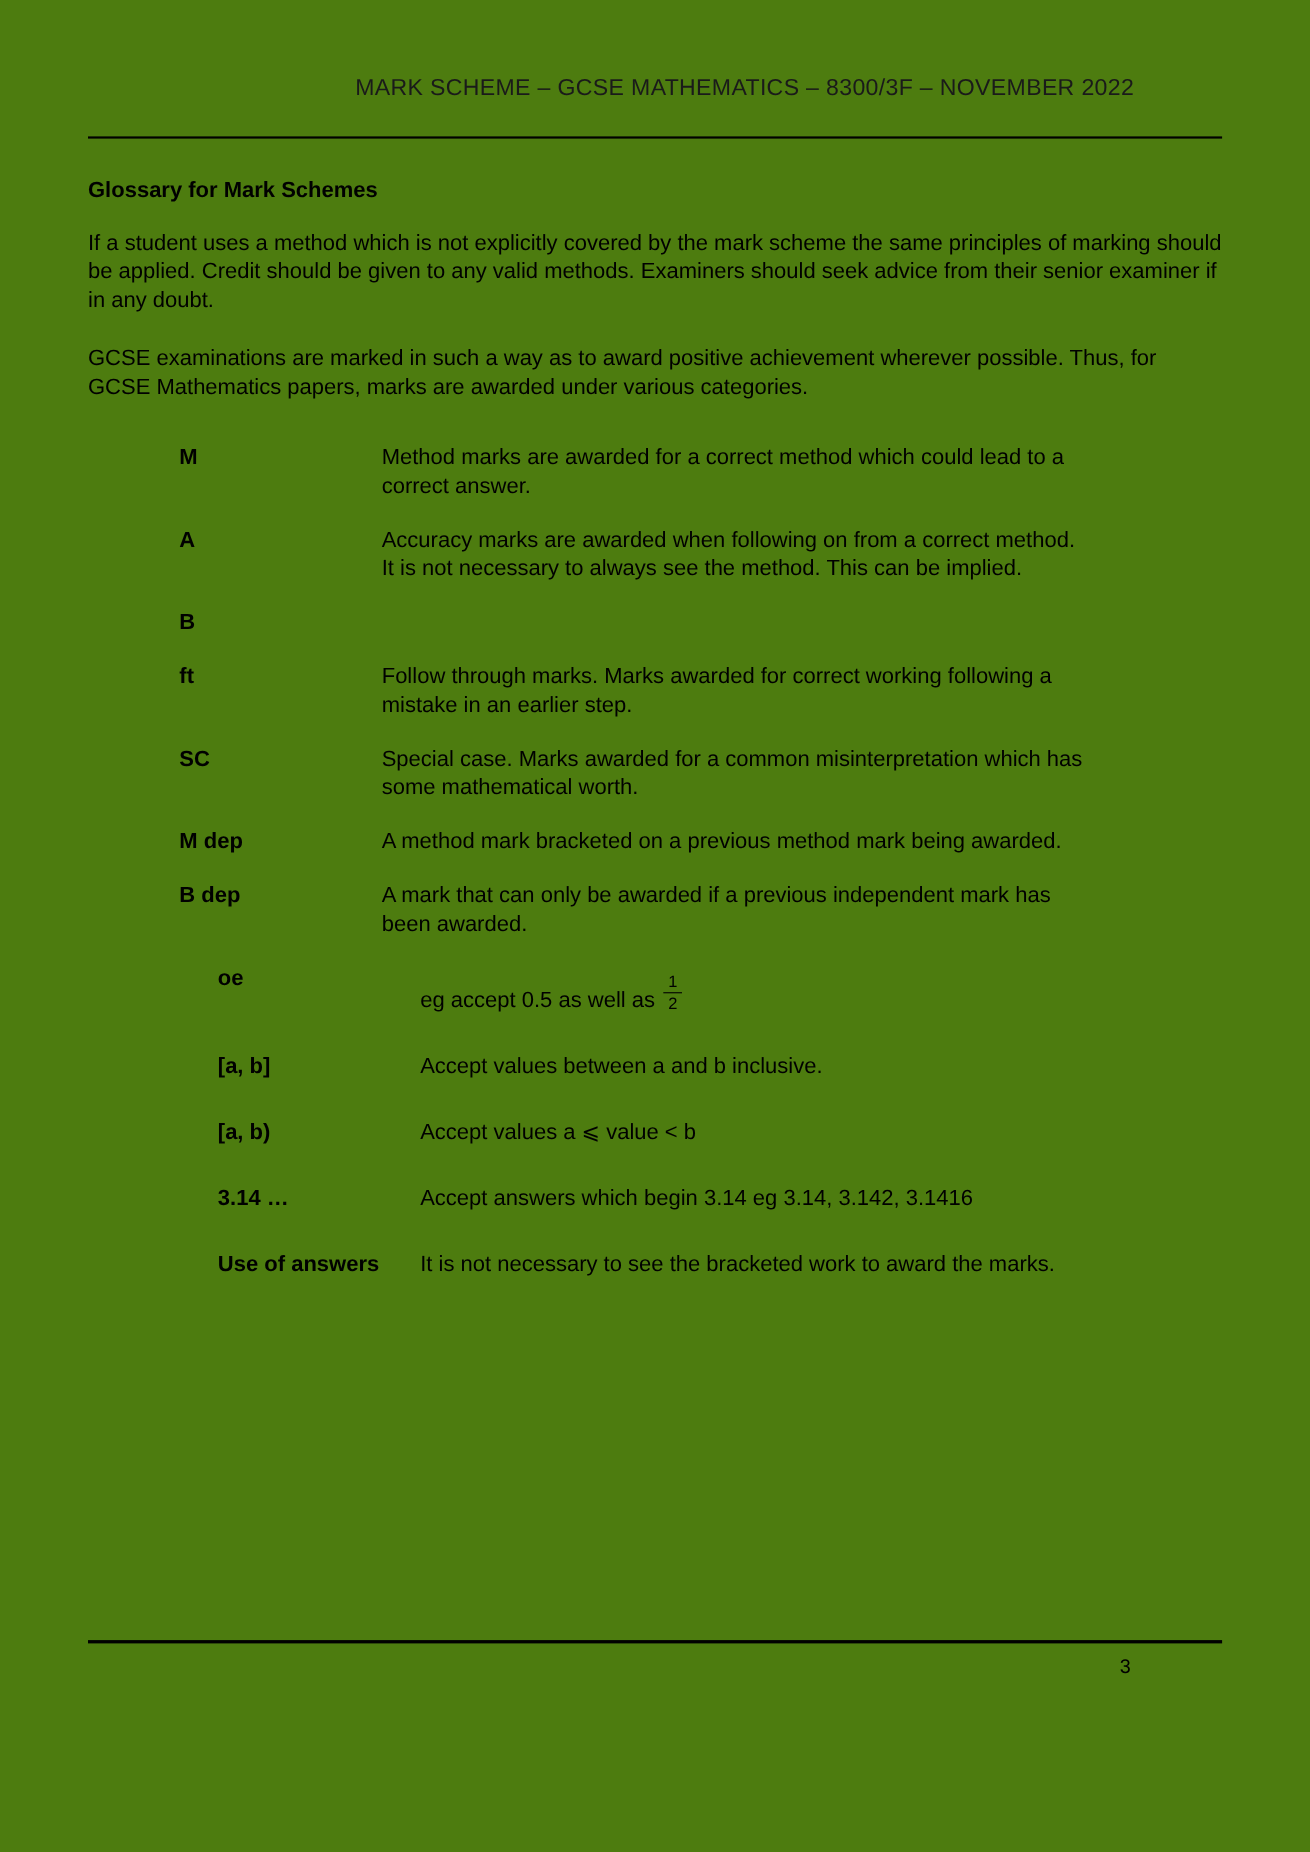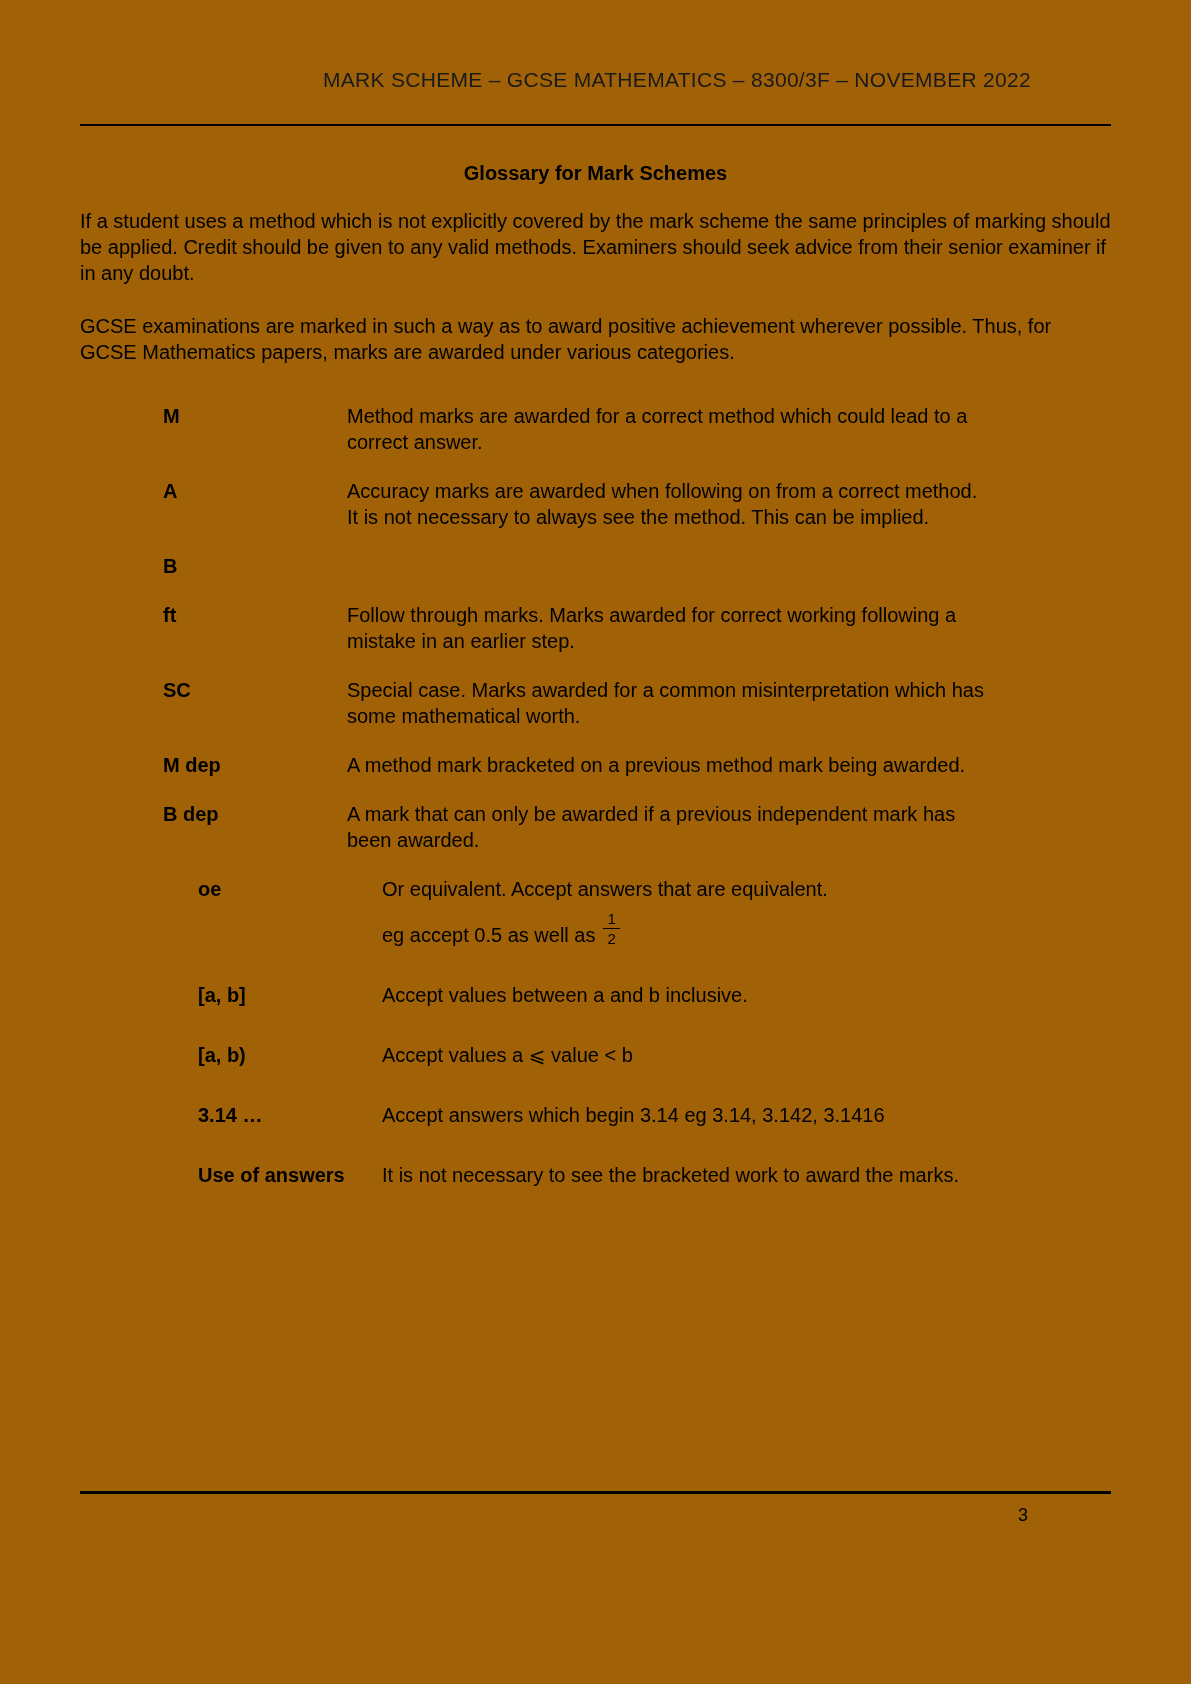--- a/index.html
+++ b/index.html
@@ -4,21 +4,21 @@
 <style>
   html, body {
     margin: 0;
     padding: 0;
     background: #ffffff;
   }
   .page {
     position: relative;
     width: 1191px;
     height: 1684px;
-    background: #a16207;
+    background: #4d7c0f;
     color: #000000;
     font-family: "Liberation Sans", sans-serif;
     overflow: hidden;
   }
   .header-text {
     position: absolute;
     top: 68px;
     left: 80px;
     width: 951px;
     text-align: right;
@@ -39,21 +39,20 @@
     top: 160px;
     left: 80px;
     width: 1031px;
     font-size: 20px;
     line-height: 26px;
   }
   .doc-title {
     font-size: 20px;
     font-weight: bold;
     margin: 0 0 22px 0;
-    text-align: center;
   }
   .para {
     margin: 0 0 27px 0;
   }
   .glossary {
     margin-left: 83px;
     margin-top: 38px;
   }
   .g-row {
     display: flex;
@@ -156,21 +155,20 @@
       </div>
 
       <div class="g-row">
         <div class="g-term">B dep</div>
         <div class="g-def">A mark that can only be awarded if a previous independent mark has been awarded.</div>
       </div>
 
       <div class="g-row sp">
         <div class="g-term">oe</div>
         <div class="g-def">
-          <div>Or equivalent. Accept answers that are equivalent.</div>
           <div class="eg-line">
             <span>eg accept 0.5 as well as</span>
             <span class="frac">
               <span class="num">1</span>
               <span class="den">2</span>
             </span>
           </div>
         </div>
       </div>
 

